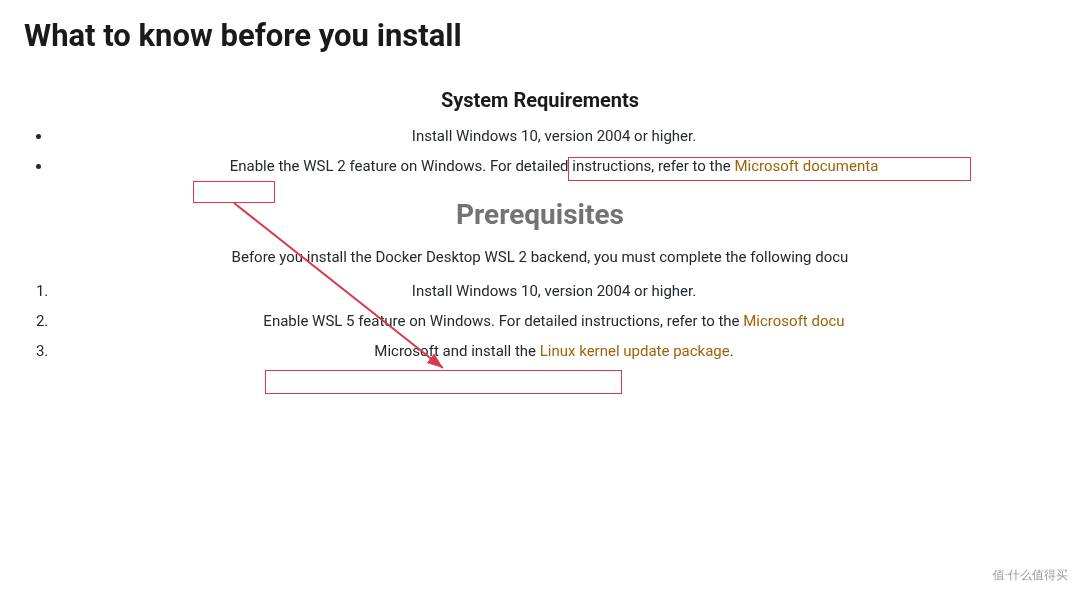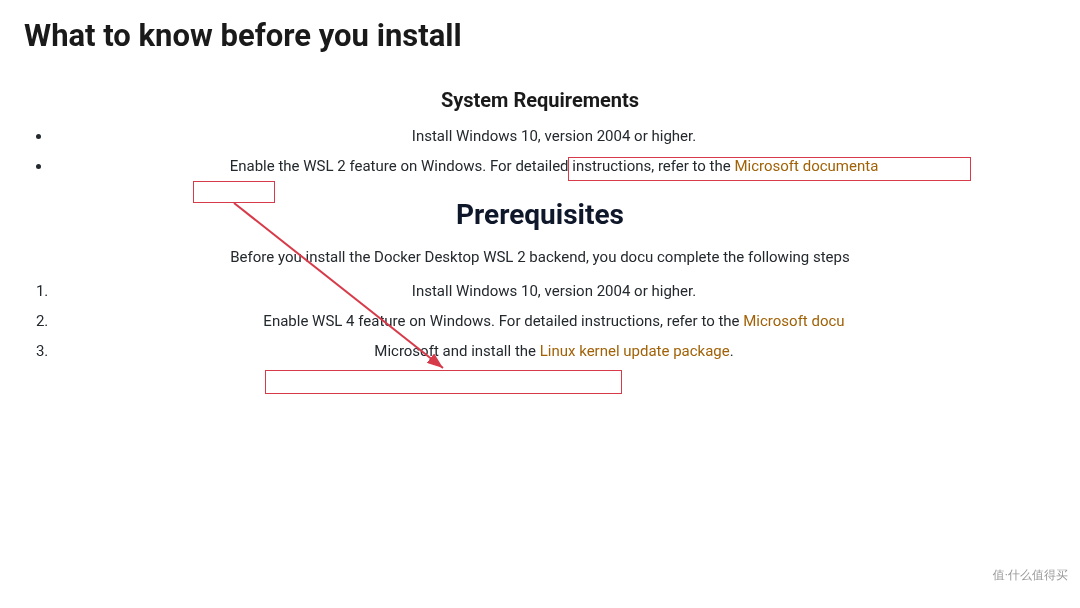--- a/index.html
+++ b/index.html
@@ -31,21 +31,21 @@
     .section-title {
       font-size: 20px;
       font-weight: 700;
       color: #1a1a1a;
       margin-bottom: 12px;
     }
 
     .prerequisites-title {
       font-size: 28px;
       font-weight: 700;
-      color: #0f172a;
+      color: #737373;
       margin-bottom: 14px;
     }
 
     .section {
       margin-bottom: 20px;
       text-align: center;
     }
 
     p {
       line-height: 1.6;
@@ -149,29 +149,29 @@
     <li>
       <span>Enable the </span><span>WSL 2</span><span> feature on Windows. For detailed instructions, refer to the </span><a href="#">Microsoft documenta</a>
     </li>
   </ul>
 </div>
 
 <div class="section">
   <h2 class="prerequisites-title">Prerequisites</h2>
 
   <p>
-    <span>Before you install the </span><span>Docker Desktop WSL 2 backend</span><span>, you docu complete the following steps</span>
+    <span>Before you install the </span><span>Docker Desktop WSL 2 backend</span><span>, you must complete the following docu</span>
   </p>
 
   <ol>
     <li>
       <span>Install Windows 10, version 2004 or higher.</span>
     </li>
     <li>
-      <span>Enable WSL 4 feature on Windows. For detailed instructions, refer to the </span><a href="#">Microsoft docu</a>
+      <span>Enable WSL 5 feature on Windows. For detailed instructions, refer to the </span><a href="#">Microsoft docu</a>
     </li>
     <li>
       <span>Microsoft and install the </span><a href="#">Linux kernel update package</a><span>.</span>
     </li>
   </ol>
 </div>
 
 <div class="annotation-container">
 
   <div class="red-box-1"></div>

